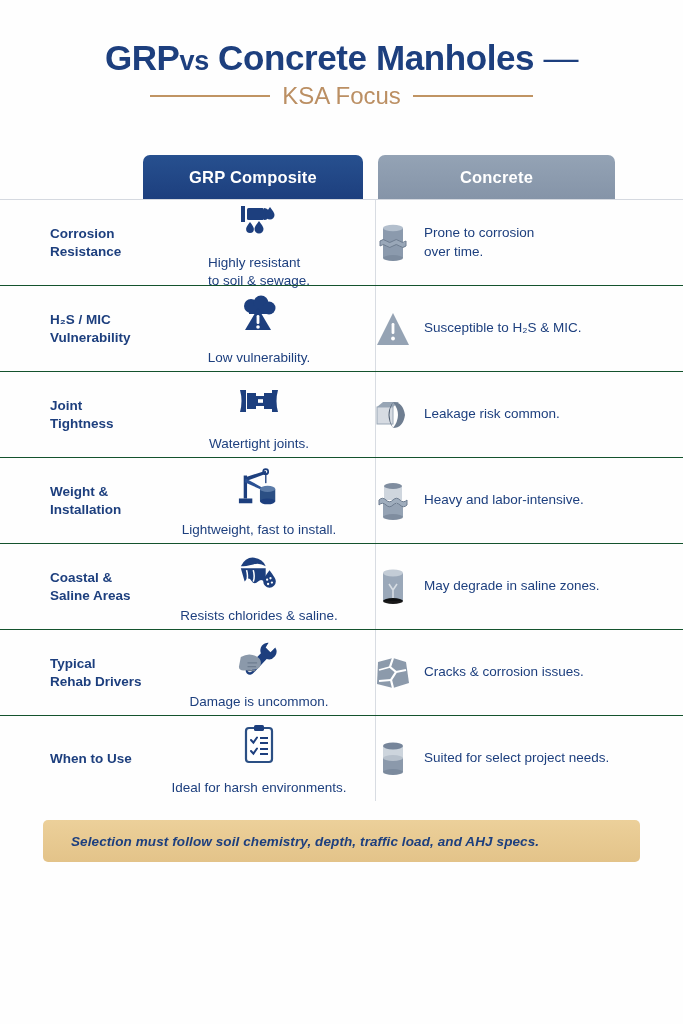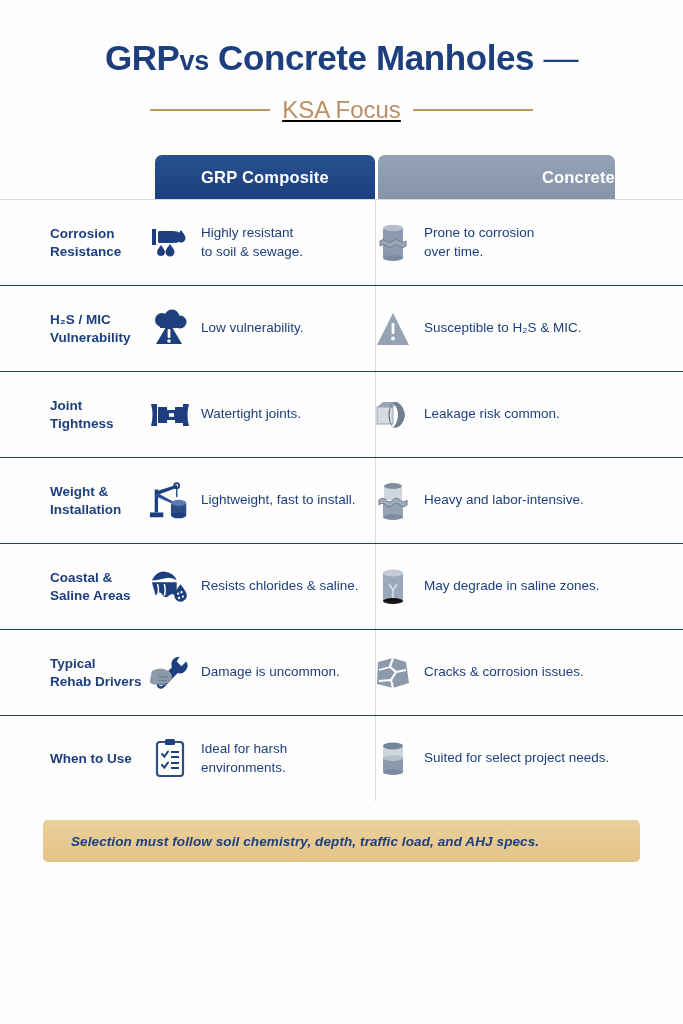--- a/index.html
+++ b/index.html
@@ -16,54 +16,54 @@
   .title-wrap{padding-top:40px;text-align:center;}
   .title{
     font-size:35px;font-weight:bold;color:#1d3f7e;
     letter-spacing:-0.4px;line-height:1.05;
     white-space:nowrap;
   }
   .title .dash{color:#1d3f7e;font-weight:400;}
   .title .vs{font-size:27px;}
   .sub-row{
     display:flex;align-items:center;justify-content:center;
-    gap:12px;margin-top:19px;text-decoration:underline;
+    gap:12px;margin-top:5px;
   }
   .sub-rule{height:2px;background:#c09463;width:120px;}
   .subtitle{
     font-size:24px;color:#bb8f63;font-weight:400;white-space:nowrap;
   }
 
   
   .table{position:absolute;left:0;top:155px;width:683px;}
   .hdr{position:relative;height:44px;}
   .hdr-cell{
     position:absolute;top:0;height:44px;
     border-radius:7px 7px 0 0;
     display:flex;align-items:center;justify-content:center;
     color:#ffffff;font-size:16.5px;font-weight:bold;letter-spacing:.2px;
   }
-  .hdr-grp{left:155px;width:220px;background:linear-gradient(180deg,#27508f 0%,#1d3f7e 100%);}
-  .hdr-con{left:378px;width:237px;background:linear-gradient(180deg,#94a3b5 0%,#8594a8 100%);justify-content:flex-end;}
+  .hdr-grp{left:143px;width:220px;background:linear-gradient(180deg,#27508f 0%,#1d3f7e 100%);}
+  .hdr-con{left:378px;width:237px;background:linear-gradient(180deg,#94a3b5 0%,#8594a8 100%);}
 
   .rows{position:relative;}
   .row{
     position:relative;height:85px;
     border-top:1px solid #14532d;
     display:flex;align-items:center;
   }
   .row:first-child{border-top:1px solid #d5d9e0;}
   .vdiv{position:absolute;left:375px;top:0;bottom:0;width:1px;background:#d8dce2;}
 
   .lbl{
     position:absolute;left:50px;width:100px;
     font-size:13.5px;font-weight:bold;color:#1d3f7e;line-height:1.32;
   }
   .cell{position:absolute;display:flex;align-items:center;gap:9px;}
-  .cell-grp{left:148px;width:222px;}
+  .cell-grp{left:148px;width:222px;flex-direction:column;}
   .cell-con{left:371px;width:255px;}
   .cell .txt{font-size:13.5px;color:#1d3f7e;line-height:1.35;}
   .cell-con .txt{color:#1d3f7e;}
   .ico{flex:0 0 auto;width:44px;height:50px;display:flex;align-items:center;justify-content:center;}
   .ico svg{display:block;}
 
   
   .footer{
     position:absolute;left:43px;top:808px;width:597px;height:42px;
     background:linear-gradient(180deg,#ecd09a 0%,#e3c389 100%);

